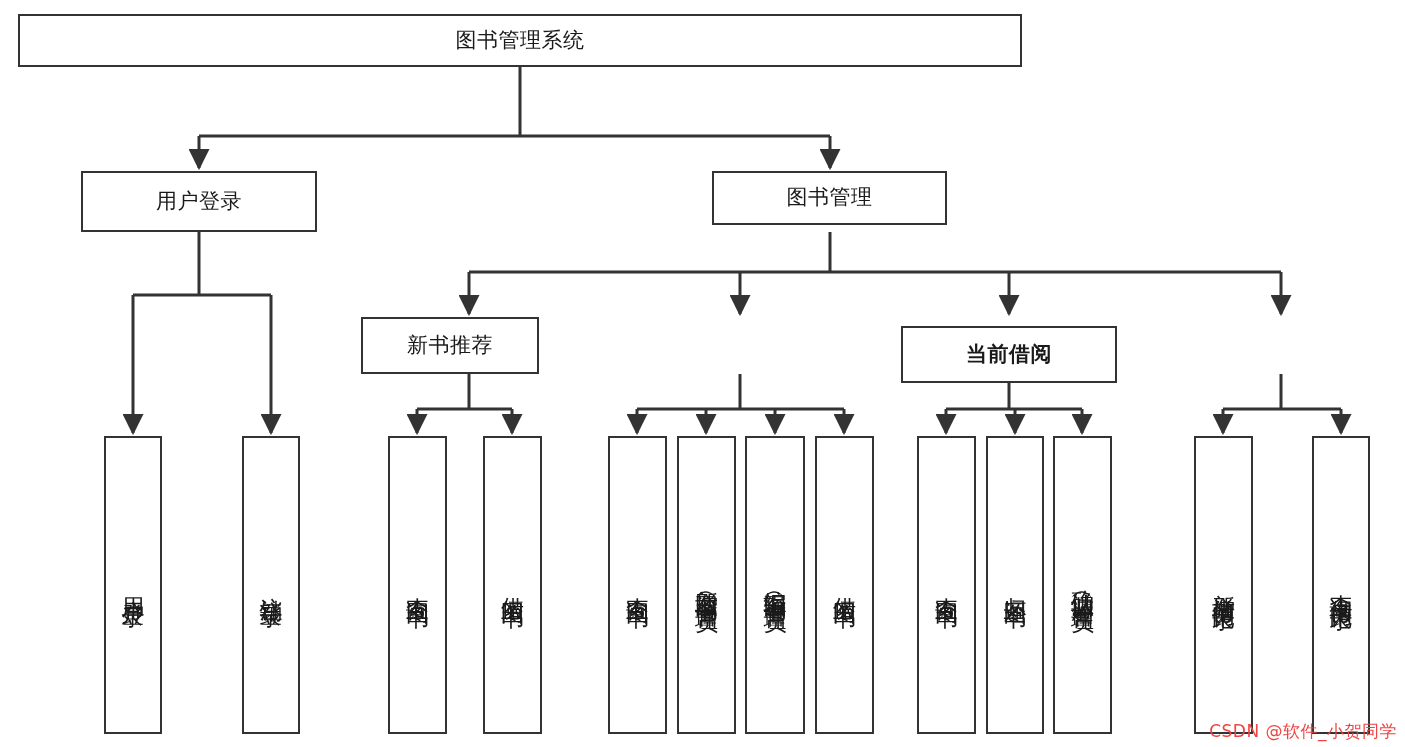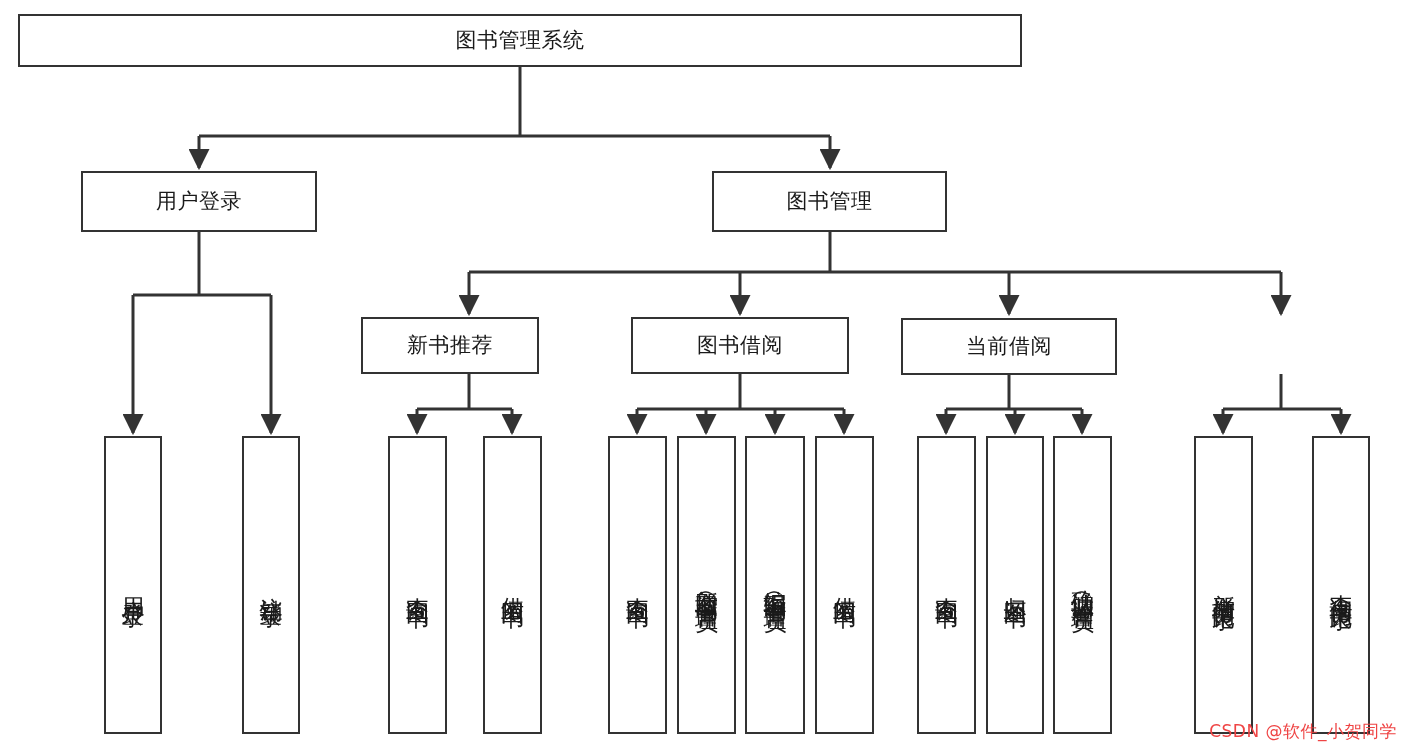--- a/index.html
+++ b/index.html
@@ -129,31 +129,28 @@
     </g>
   </svg>
 
   <div class="node horiz root" style="left:18px; top:14px; width:1004px; height:53px;">
     <span class="label">图书管理系统</span>
   </div>
 
   <div class="node horiz" style="left:81px; top:171px; width:236px; height:61px;">
     <span class="label">用户登录</span>
   </div>
-  <div class="node horiz" style="left:712px; top:171px; width:235px; height:61px;">
+  <div class="node horiz" style="left:712px; top:171px; width:235px; height:54px;">
     <span class="label">图书管理</span>
   </div>
 
   <div class="node horiz" style="left:361px; top:317px; width:178px; height:57px;">
     <span class="label">新书推荐</span>
   </div>
-  <div class="node horiz" style="left:631px; top:317px; width:218px; height:57px;">
-    <span class="label">图书借阅</span>
-  </div>
-  <div class="node horiz" style="left:901px; top:318px; width:216px; height:57px;">
+  <div class="node horiz" style="left:901px; top:326px; width:216px; height:57px;font-weight:bold;">
     <span class="label">当前借阅</span>
   </div>
 
   <div class="node vert" style="left:104px; top:436px; width:58px; height:298px;">
     <span class="label">用户登录</span>
   </div>
   <div class="node vert" style="left:242px; top:436px; width:58px; height:298px;">
     <span class="label">注销登录</span>
   </div>
 

